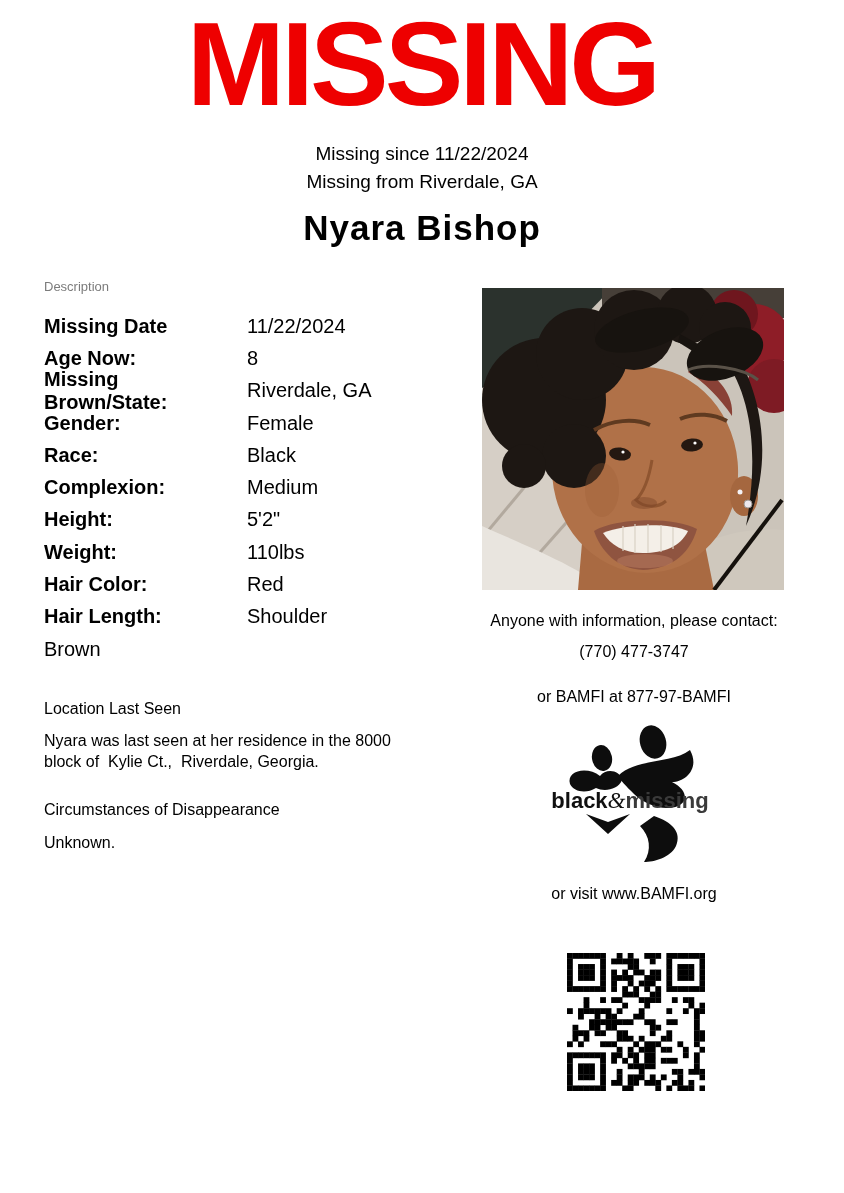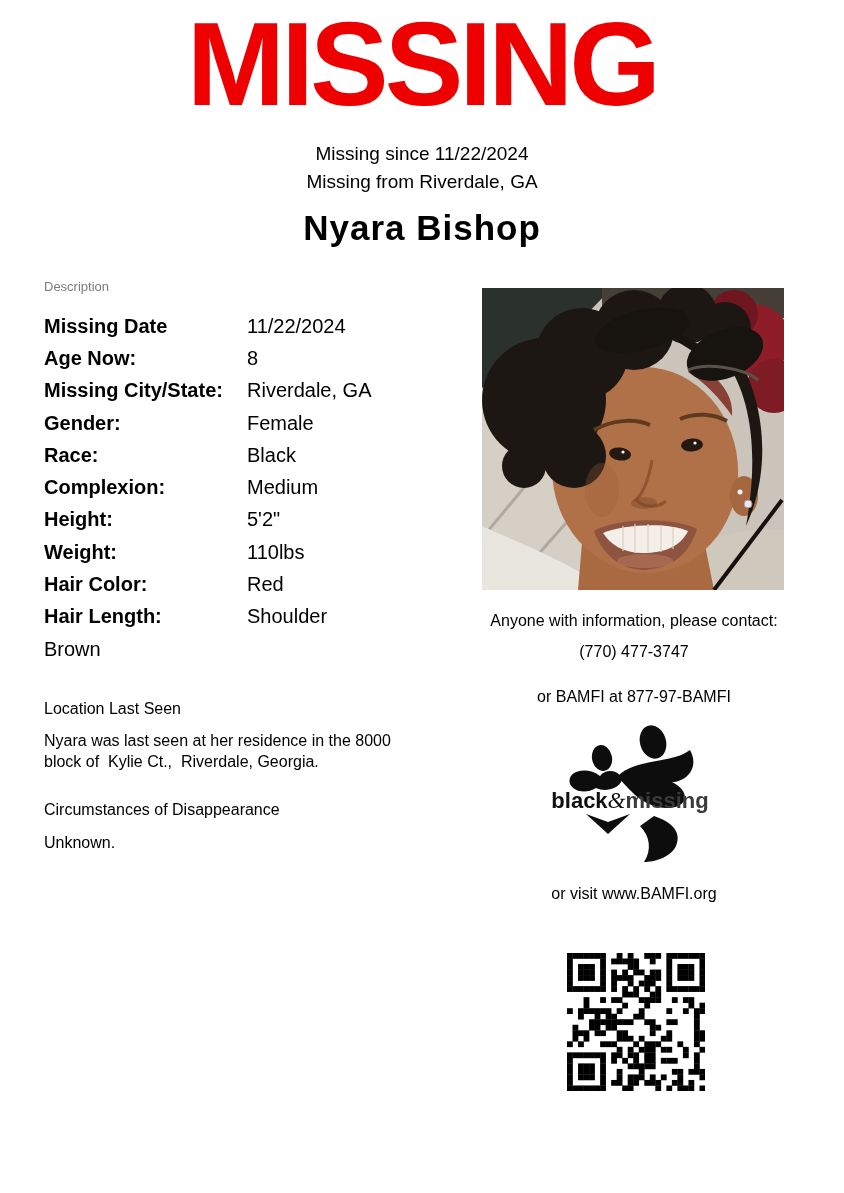--- a/index.html
+++ b/index.html
@@ -46,21 +46,21 @@
 <div class="abs desc-rows">
   <div class="desc-row">
       <span class="lbl">Missing Date</span>
       <span class="val">11/22/2024</span>
     </div>
   <div class="desc-row">
       <span class="lbl">Age Now:</span>
       <span class="val">8</span>
     </div>
   <div class="desc-row">
-      <span class="lbl">Missing City/State:</span>
+      <span class="lbl">Missing Brown/State:</span>
       <span class="val">Riverdale, GA</span>
     </div>
   <div class="desc-row">
       <span class="lbl">Gender:</span>
       <span class="val">Female</span>
     </div>
   <div class="desc-row">
       <span class="lbl">Race:</span>
       <span class="val">Black</span>
     </div>

